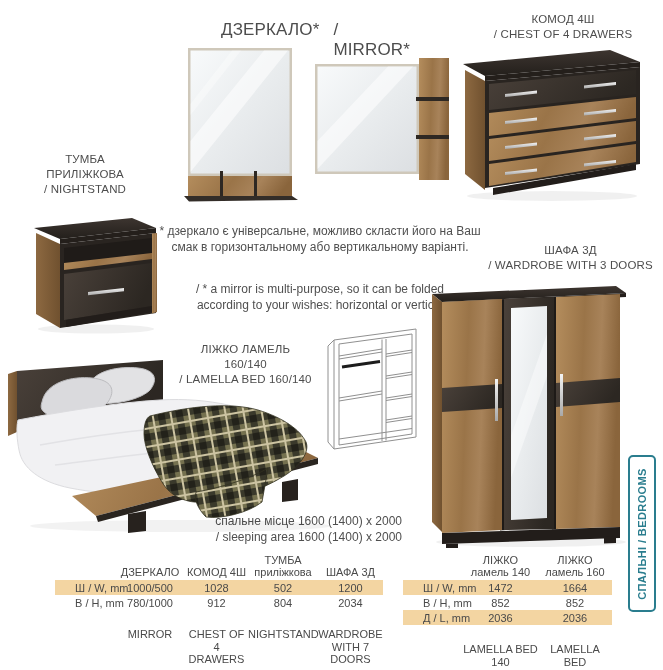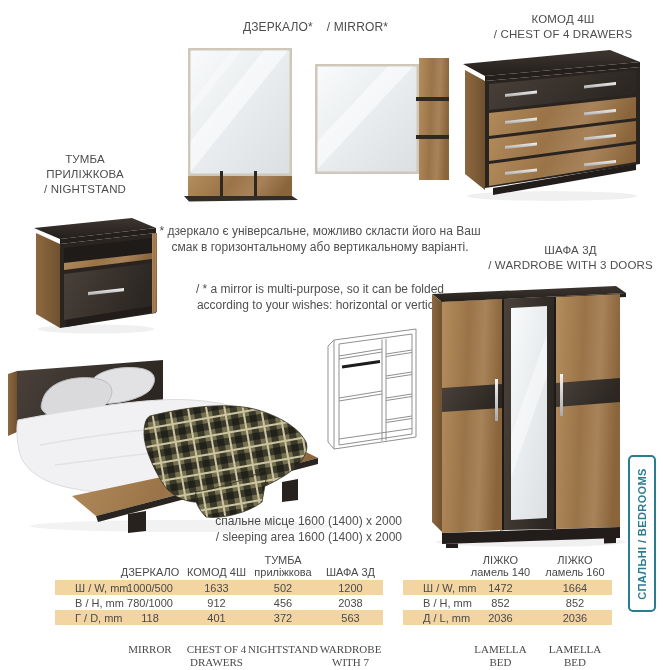--- a/index.html
+++ b/index.html
@@ -6,30 +6,30 @@
   .page{position:relative;width:663px;height:670px;background:#ffffff;overflow:hidden;
         font-family:"Liberation Sans",sans-serif;color:#4a4a4a;}
   .abs{position:absolute;}
   .lbl{font-size:11.5px;line-height:1.32;letter-spacing:.15px;color:#4d4d4d;
        text-align:center;white-space:pre-line;}
   .note{font-size:12px;color:#4f4f4f;text-align:center;
         line-height:1.35;white-space:pre-line;}
   .note p{margin:0 0 9px 0;}
   .sleep{font-size:12px;color:#4f4f4f;text-align:right;
          line-height:1.3;white-space:pre-line;}
-  .mirrorlbl{display:flex;justify-content:center;gap:14px;font-size:12px;color:#4d4d4d;letter-spacing:.15px;}
+  .mirrorlbl{display:flex;justify-content:center;gap:14px;font-size:17px;color:#4d4d4d;letter-spacing:.15px;}
   
   .tbl{position:absolute;font-size:11px;color:#4a4a4a;}
   .trow{display:grid;align-items:center;}
   .c5{grid-template-columns:60px 70px 63px 70px 65px;}
   .c3{grid-template-columns:60px 75px 74px;}
   .thead{height:27px;align-items:end;padding-bottom:2px;line-height:1.1;}
   .drow{height:15px;}
   .tan{background:#f3d5a2;}
-  .tfoot{align-items:start;padding-top:18px;line-height:1.15;font-family:Liberation Serif, serif;}
+  .tfoot{align-items:start;padding-top:18px;line-height:1.15;}
   .cell{text-align:center;white-space:pre-line;}
   .cell.lab{text-align:right;padding-left:20px;white-space:nowrap;}
   
   .badge{position:absolute;left:628px;top:455px;width:28px;height:157px;
          border:2px solid #2a7d8e;border-radius:5px;background:#fff;
          display:flex;align-items:center;justify-content:center;box-sizing:border-box;}
   .badge span{transform:rotate(-90deg);white-space:nowrap;color:#2a7d8e;
               font-size:11px;font-weight:bold;letter-spacing:.4px;}
   svg{display:block;}
 </style>
@@ -86,20 +86,22 @@
     <span>ДЗЕРКАЛО*</span>
     <span>/ MIRROR*</span>
   </div>
 
   <div class="abs lbl" style="left:468px;top:12px;width:190px;">КОМОД 4Ш
 / CHEST OF 4 DRAWERS</div>
 
   <div class="abs lbl" style="left:483px;top:243px;width:175px;">ШАФА 3Д
 / WARDROBE WITH 3 DOORS</div>
 
+  <div class="abs lbl" style="left:178px;top:342px;width:135px;">ЛІЖКО ЛАМЕЛЬ 160/140
+/ LAMELLA BED 160/140</div>
 
   <div class="abs note" style="left:150px;top:207px;width:340px;">
     <p>* дзеркало є універсальне, можливо скласти його на Ваш
 смак в горизонтальному або вертикальному варіанті.</p>
     <p>/ * a mirror is multi-purpose, so it can be folded
 according to your wishes: horizontal or vertical</p>
   </div>
 
   <div class="abs sleep" style="left:205px;top:514px;width:197px;">спальне місце 1600 (1400) х 2000
 / sleeping area 1600 (1400) x 2000</div>
@@ -232,37 +234,30 @@
       <div class="cell lab"></div>
       <div class="cell">ДЗЕРКАЛО</div>
       <div class="cell">КОМОД 4Ш</div>
       <div class="cell">ТУМБА
 приліжкова</div>
       <div class="cell">ШАФА 3Д</div>
     </div>
     <div class="trow drow tan c5">
       <div class="cell lab">Ш / W, mm</div>
       <div class="cell">1000/500</div>
-      <div class="cell">1633</div>
+      <div class="cell">1028</div>
       <div class="cell">502</div>
       <div class="cell">1200</div>
     </div>
     <div class="trow drow c5">
       <div class="cell lab">В / H, mm</div>
       <div class="cell">780/1000</div>
       <div class="cell">912</div>
-      <div class="cell">456</div>
-      <div class="cell">2038</div>
-    </div>
-    <div class="trow drow tan c5">
-      <div class="cell lab">Г / D, mm</div>
-      <div class="cell">118</div>
-      <div class="cell">401</div>
-      <div class="cell">372</div>
-      <div class="cell">563</div>
+      <div class="cell">804</div>
+      <div class="cell">2034</div>
     </div>
     <div class="trow tfoot c5">
       <div class="cell lab"></div>
       <div class="cell">MIRROR</div>
       <div class="cell">CHEST OF 4
 DRAWERS</div>
       <div class="cell">NIGHTSTAND</div>
       <div class="cell">WARDROBE
 WITH 7 DOORS</div>
     </div>

